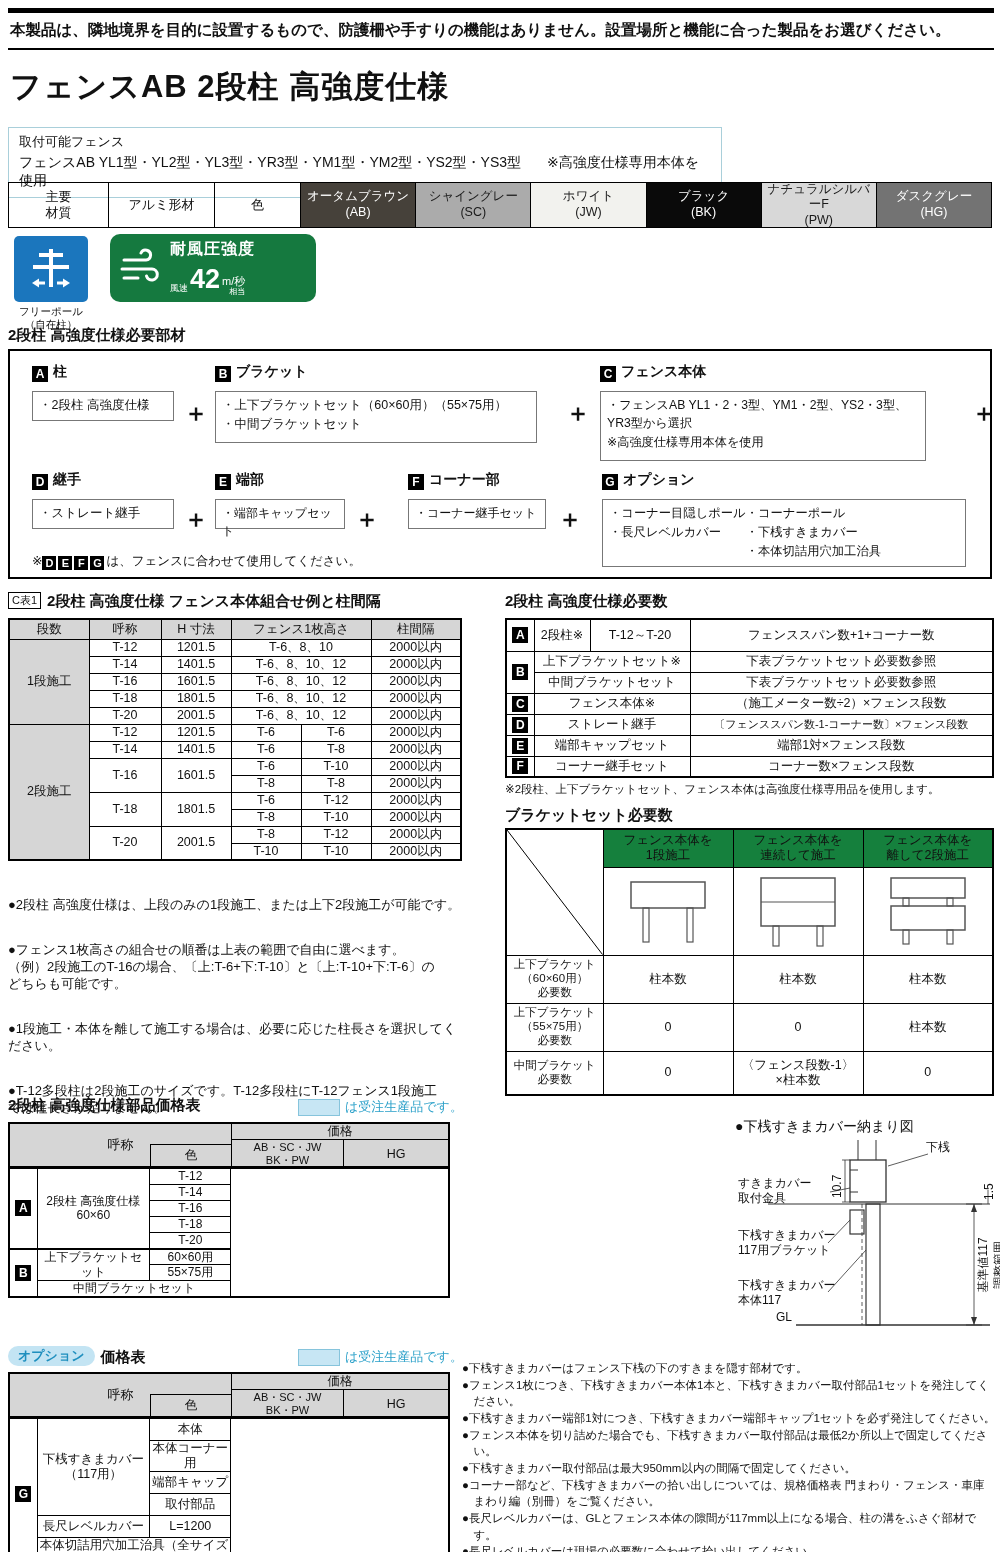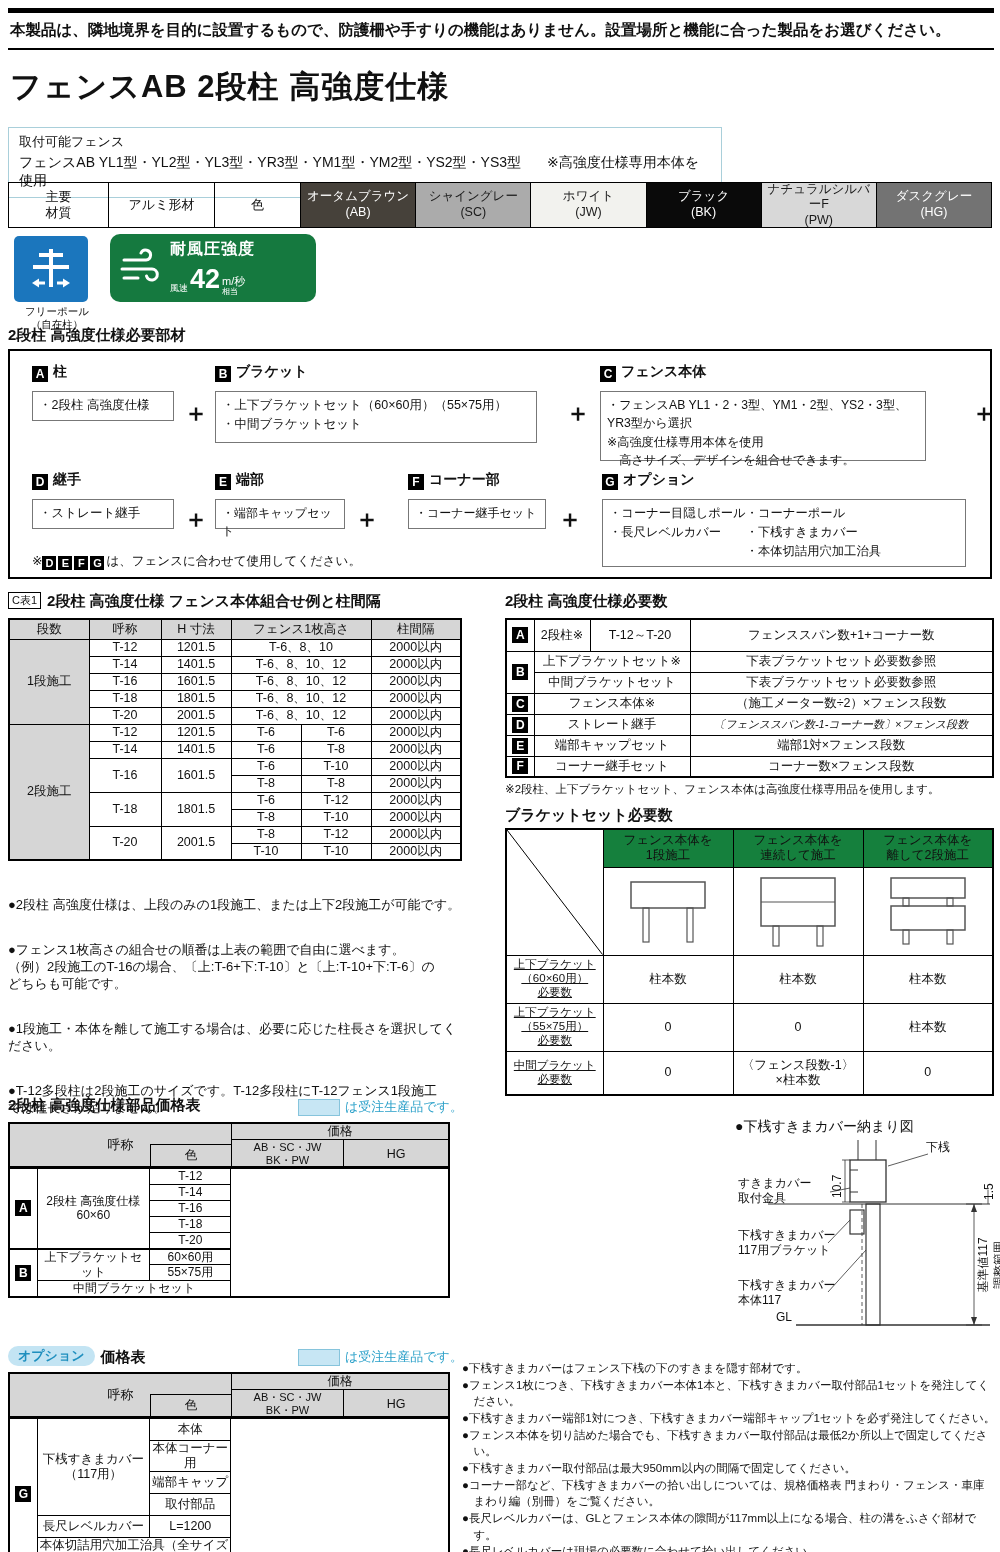--- a/index.html
+++ b/index.html
@@ -20,23 +20,23 @@
   
   .mat{top:182px;left:8px;width:984px;height:46px;display:flex;border:1px solid #000;box-sizing:border-box;}
   .mat>div{border-right:1px solid #000;display:flex;align-items:center;justify-content:center;text-align:center;
            font-size:13px;box-sizing:border-box;line-height:1.25;}
   .mat>div:last-child{border-right:none;}
   .mat .m1{width:100px;}.mat .m2{width:106px;}.mat .m3{width:86px;}
   .mat .sw{flex:1;font-size:12.5px;}
 
   
   .freepole{top:236px;left:14px;width:74px;height:66px;border-radius:5px;display:flex;align-items:center;justify-content:center;}
-  .freepole-label{top:305px;left:8px;width:98px;text-align:center;font-size:10.5px;line-height:1.25;}
+  .freepole-label{top:305px;left:2px;width:98px;text-align:center;font-size:10.5px;line-height:1.25;}
   .windbadge{top:234px;left:110px;width:206px;height:68px;border-radius:10px;color:#fff;display:flex;align-items:center;padding:0 10px;box-sizing:border-box;}
-  .wind-text{margin-left:8px;}
+  .wind-text{margin-left:8px;text-align:right;}
   .wind-title{font-size:16px;font-weight:bold;letter-spacing:1px;}
   .wind-row{display:flex;align-items:flex-end;line-height:1;margin-top:2px;}
   .wind-prefix{font-size:9px;margin-bottom:4px;}
   .wind-value{font-size:27px;font-weight:bold;margin:4px 2px;}
   .wind-unitcol{display:flex;flex-direction:column;font-size:11px;line-height:1;margin-bottom:1px;}
   .wind-unitcol .suffix{font-size:8px;margin-top:1px;}
 
   
   .parts-heading{top:326px;left:8px;font-size:15px;font-weight:bold;}
   .parts-box{top:349px;left:8px;width:980px;height:226px;border:2px solid #000;}
@@ -59,26 +59,26 @@
   .sec-title{font-size:15px;font-weight:bold;}
   .ctag{display:inline-block;border:1px solid #000;font-size:11px;font-weight:normal;padding:0 3px;margin-right:6px;vertical-align:2px;}
 
   .combo tr{height:17px;}
   .combo tr.hd{height:20px;}
   .notes{font-size:13px;line-height:1.31;}
   .notes div{white-space:pre-line;margin-top:28px;}
 
   .req tr{height:21px;}
   .req tr.ra{height:32px;}
-  .req .f-small{font-size:11px;font-style:italic;}
+  .req .f-small{font-size:11px;}
   .req-note{font-size:11.5px;}
 
   .bracket .diag{position:relative;padding:0;}
   .bracket .diag svg{position:absolute;left:0;top:0;width:100%;height:100%;}
-  .bracket .lbl{font-size:11.5px;text-decoration:underline;}
+  .bracket .lbl{font-size:11.5px;}
   .bracket .hdr{font-size:12.5px;background:#15803d;}
   .fencesvg{display:block;margin:4px auto;}
 
   
   .legend{font-size:13px;color:#2aa0c9;display:flex;align-items:center;}
   .legend .swatch{width:40px;height:15px;background:#c7e6f4;border:1px solid #86c4dc;margin-right:5px;display:inline-block;}
   .optbadge{display:inline-block;background:#c3e4f3;color:#1f8fbe;font-weight:bold;font-size:13px;border-radius:10px;
             padding:1px 10px;margin-right:6px;vertical-align:2px;}
   .phead-block{border:2px solid #000;background:#d6d6d6;box-sizing:border-box;}
   .ph-name{position:absolute;left:0;top:0;width:221px;height:42px;display:flex;align-items:center;justify-content:center;font-size:13px;}
@@ -183,21 +183,20 @@
   <div class="abs pitem" style="left:205px;top:40px;width:322px;height:52px;">
     <div>・上下ブラケットセット（60×60用）（55×75用）</div>
     <div>・中間ブラケットセット</div>
   </div>
   <div class="abs plus" style="left:556px;top:46px;">＋</div>
 
   <div class="abs phead" style="left:590px;top:12px;"><span class="pletter">C</span><span>フェンス本体</span></div>
   <div class="abs pitem" style="left:590px;top:40px;width:326px;height:70px;font-size:12.2px;">
     <div>・フェンスAB YL1・2・3型、YM1・2型、YS2・3型、YR3型から選択</div>
     <div>※高強度仕様専用本体を使用</div>
-    <div>　高さサイズ、デザインを組合せできます。</div>
   </div>
   <div class="abs plus" style="left:962px;top:46px;">＋</div>
 
   <div class="abs phead" style="left:22px;top:120px;"><span class="pletter">D</span><span>継手</span></div>
   <div class="abs pitem" style="left:22px;top:148px;width:142px;height:30px;"><span>・ストレート継手</span></div>
   <div class="abs plus" style="left:174px;top:152px;">＋</div>
 
   <div class="abs phead" style="left:205px;top:120px;"><span class="pletter">E</span><span>端部</span></div>
   <div class="abs pitem" style="left:205px;top:148px;width:130px;height:30px;font-size:12px;"><span>・端部キャップセット</span></div>
   <div class="abs plus" style="left:345px;top:152px;">＋</div>

